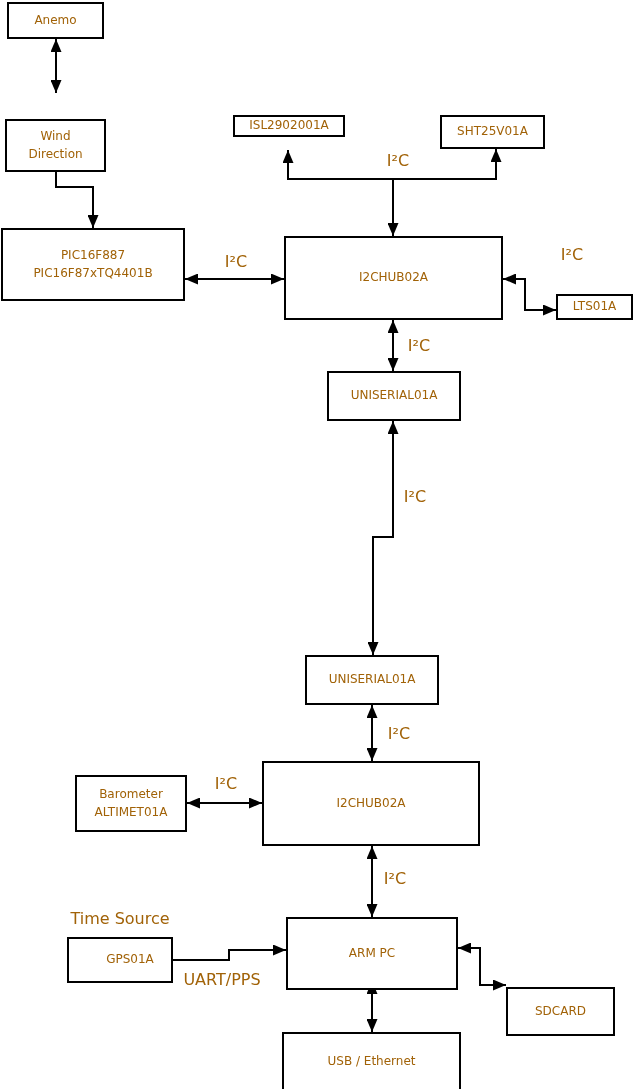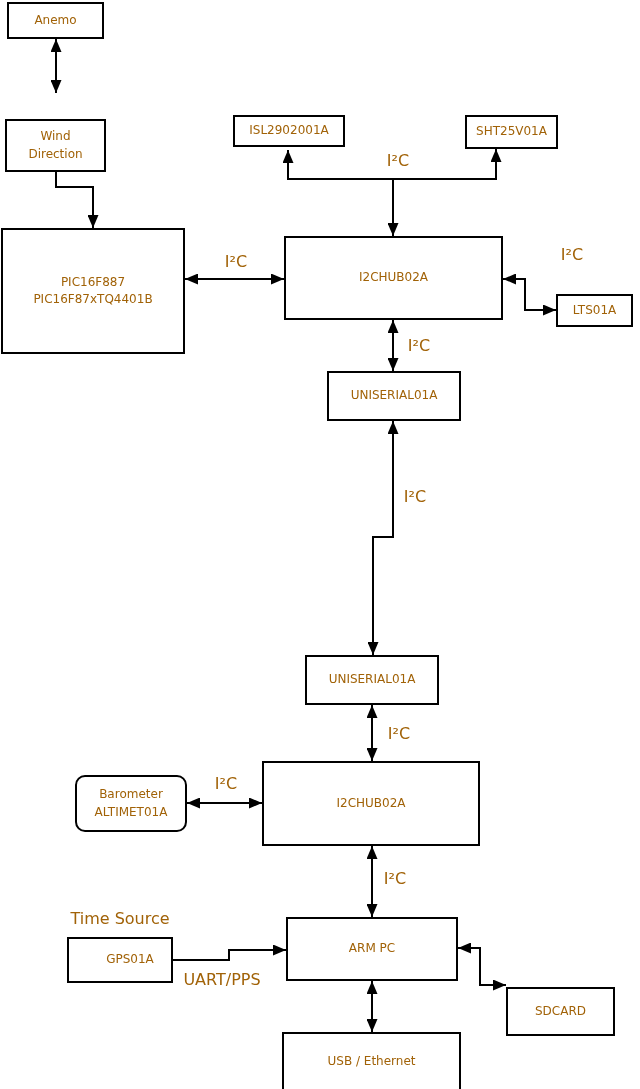--- a/index.html
+++ b/index.html
@@ -73,43 +73,43 @@
       <path d="M 458 948 L 480 948 L 480 985 L 506 985" marker-start="url(#ah)" marker-end="url(#ah)"></path>
       <path d="M 372 981 L 372 1032" marker-start="url(#ah)" marker-end="url(#ah)"></path>
     </g>
   </svg>
 
   <div class="node" style="left:7px; top:2px; width:97px; height:37px;">Anemo</div>
 
   <div class="node" style="left:5px; top:93px; width:101px; height:53px;margin-top:26px;">Wind
 Direction</div>
 
-  <div class="node" style="left:1px; top:228px; width:184px; height:126px;">PIC16F887
+  <div class="node" style="left:1px; top:228px; width:184px; height:73px;">PIC16F887
 PIC16F87xTQ4401B</div>
 
-  <div class="node" style="left:233px; top:115px; width:112px; height:32px;">ISL2902001A</div>
+  <div class="node" style="left:233px; top:115px; width:112px; height:22px;">ISL2902001A</div>
 
-  <div class="node" style="left:465px; top:115px; width:93px; height:34px;">SHT25V01A</div>
+  <div class="node" style="left:440px; top:115px; width:105px; height:34px;">SHT25V01A</div>
 
   <div class="node" style="left:284px; top:236px; width:219px; height:84px;">I2CHUB02A</div>
 
-  <div class="node" style="left:556px; top:294px; width:77px; height:33px;">LTS01A</div>
+  <div class="node" style="left:556px; top:294px; width:77px; height:26px;">LTS01A</div>
 
   <div class="node" style="left:327px; top:371px; width:134px; height:50px;">UNISERIAL01A</div>
 
   <div class="node" style="left:305px; top:655px; width:134px; height:50px;">UNISERIAL01A</div>
 
-  <div class="node" style="left:75px; top:775px; width:112px; height:57px;border-radius:10px;">Barometer
+  <div class="node" style="left:75px; top:775px; width:112px; height:57px;">Barometer
 ALTIMET01A</div>
 
   <div class="node" style="left:262px; top:761px; width:218px; height:85px;">I2CHUB02A</div>
 
   <div class="node" style="left:67px; top:937px; width:106px; height:46px;padding-left:20px;">GPS01A</div>
 
-  <div class="node" style="left:286px; top:917px; width:172px; height:64px;">ARM PC</div>
+  <div class="node" style="left:286px; top:917px; width:172px; height:73px;">ARM PC</div>
 
   <div class="node" style="left:506px; top:963px; width:109px; height:49px;margin-top:24px;">SDCARD</div>
 
   <div class="node" style="left:282px; top:1032px; width:179px; height:59px;">USB / Ethernet</div>
 
   <div class="edge-label" style="left:398px; top:160px;">I²C</div>
 
   <div class="edge-label" style="left:236px; top:261px;">I²C</div>
 
   <div class="edge-label" style="left:572px; top:254px;">I²C</div>

